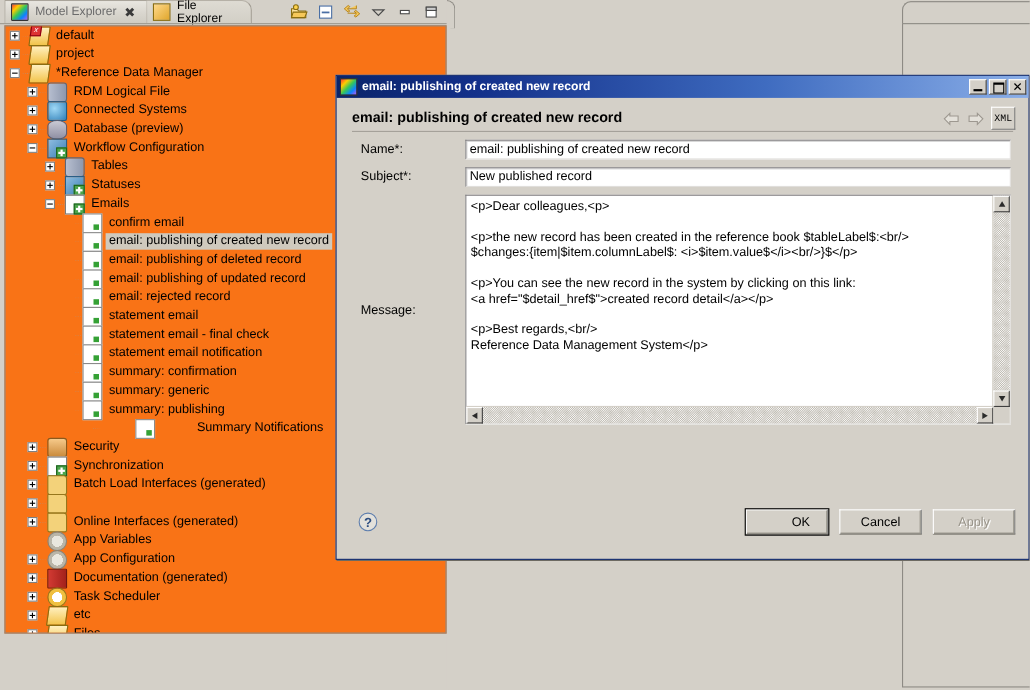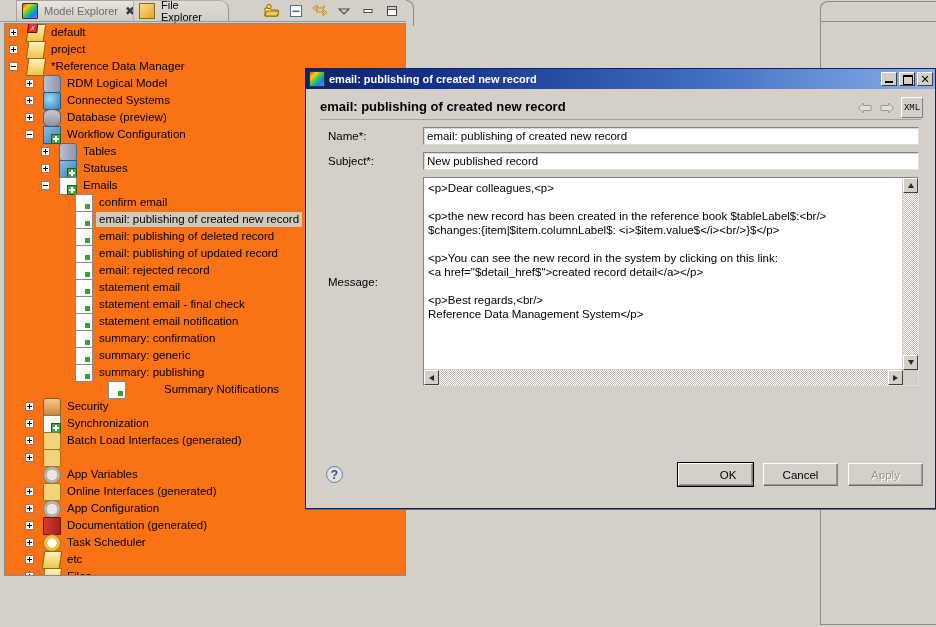--- a/index.html
+++ b/index.html
@@ -23,21 +23,21 @@
     background: #d4d0c8;
   }
   .tab {
     position: absolute; top: 0; height: 21px;
     display: flex; align-items: center; gap: 4px;
     padding: 0 8px 0 5px;
     font-size: 11px;
     box-sizing: border-box;
   }
   .tab.active {
-    left: 16px; width: 158px;
+    left: 4px; width: 158px;
     background: linear-gradient(to bottom, #e8e6e0 0%, #d9d6ce 55%, #cfccc3 100%);
     border-top: 1px solid #a9a49a;
     border-left: 1px solid #a9a49a;
     border-right: 1px solid #a9a49a;
     border-radius: 0 9px 0 0;
     color: #6b6b6b;
     font-weight: normal;
   }
   .tab.inactive {
     left: 133px; width: 96px;
@@ -357,21 +357,21 @@
         <div class="tnode" style="padding-left: 4px;">
           <span class="exp"></span>
           <span class="dots"></span>
           <span class="ico ic-folder-open"></span>
           <span class="lbl">*Reference Data Manager</span>
         </div>
         <div class="tnode" style="padding-left: 20px;">
           <span class="exp plus"></span>
           <span class="dots"></span>
           <span class="ico ic-cyl"></span>
-          <span class="lbl">RDM Logical Model</span>
+          <span class="lbl">RDM Logical File</span>
         </div>
         <div class="tnode" style="padding-left: 20px;">
           <span class="exp plus"></span>
           <span class="dots"></span>
           <span class="ico ic-net"></span>
           <span class="lbl">Connected Systems</span>
         </div>
         <div class="tnode" style="padding-left: 20px;">
           <span class="exp plus"></span>
           <span class="dots"></span>
@@ -467,21 +467,21 @@
           <span class="dots"></span>
           <span class="ico ic-doc"></span>
           <span class="lbl">summary: generic</span>
         </div>
         <div class="tnode" style="padding-left: 52px;">
           <span class="expspace"></span>
           <span class="dots"></span>
           <span class="ico ic-doc"></span>
           <span class="lbl">summary: publishing</span>
         </div>
-        <div class="tnode" style="padding-left: 21px; gap: 32px;">
+        <div class="tnode" style="padding-left: 36px; gap: 32px;">
           <span class="expspace"></span>
           <span class="dots"></span>
           <span class="ico ic-doc"></span>
           <span class="lbl">Summary Notifications</span>
         </div>
         <div class="tnode" style="padding-left: 20px;">
           <span class="exp plus"></span>
           <span class="dots"></span>
           <span class="ico ic-people"></span>
           <span class="lbl">Security</span>
@@ -499,30 +499,30 @@
           <span class="dots"></span>
           <span class="ico ic-gearfolder"></span>
           <span class="lbl">Batch Load Interfaces (generated)</span>
         </div>
         <div class="tnode" style="padding-left: 20px;">
           <span class="exp plus"></span>
           <span class="dots"></span>
           <span class="ico ic-gearfolder"></span>
         </div>
         <div class="tnode" style="padding-left: 20px;">
+          <span class="exp plus"></span>
+          <span class="dots"></span>
+          <span class="ico ic-gearfolder"></span>
+          <span class="lbl">Online Interfaces  (generated)</span>
+        </div>
+        <div class="tnode" style="padding-left: 20px;">
           <span class="expspace"></span>
           <span class="dots"></span>
           <span class="ico ic-gear"></span>
           <span class="lbl">App Variables</span>
-        </div>
-        <div class="tnode" style="padding-left: 20px;">
-          <span class="exp plus"></span>
-          <span class="dots"></span>
-          <span class="ico ic-gearfolder"></span>
-          <span class="lbl">Online Interfaces  (generated)</span>
         </div>
         <div class="tnode" style="padding-left: 20px; text-align: center;">
           <span class="exp plus"></span>
           <span class="dots"></span>
           <span class="ico ic-gear"></span>
           <span class="lbl">App Configuration</span>
         </div>
         <div class="tnode" style="padding-left: 20px;">
           <span class="exp plus"></span>
           <span class="dots"></span>

